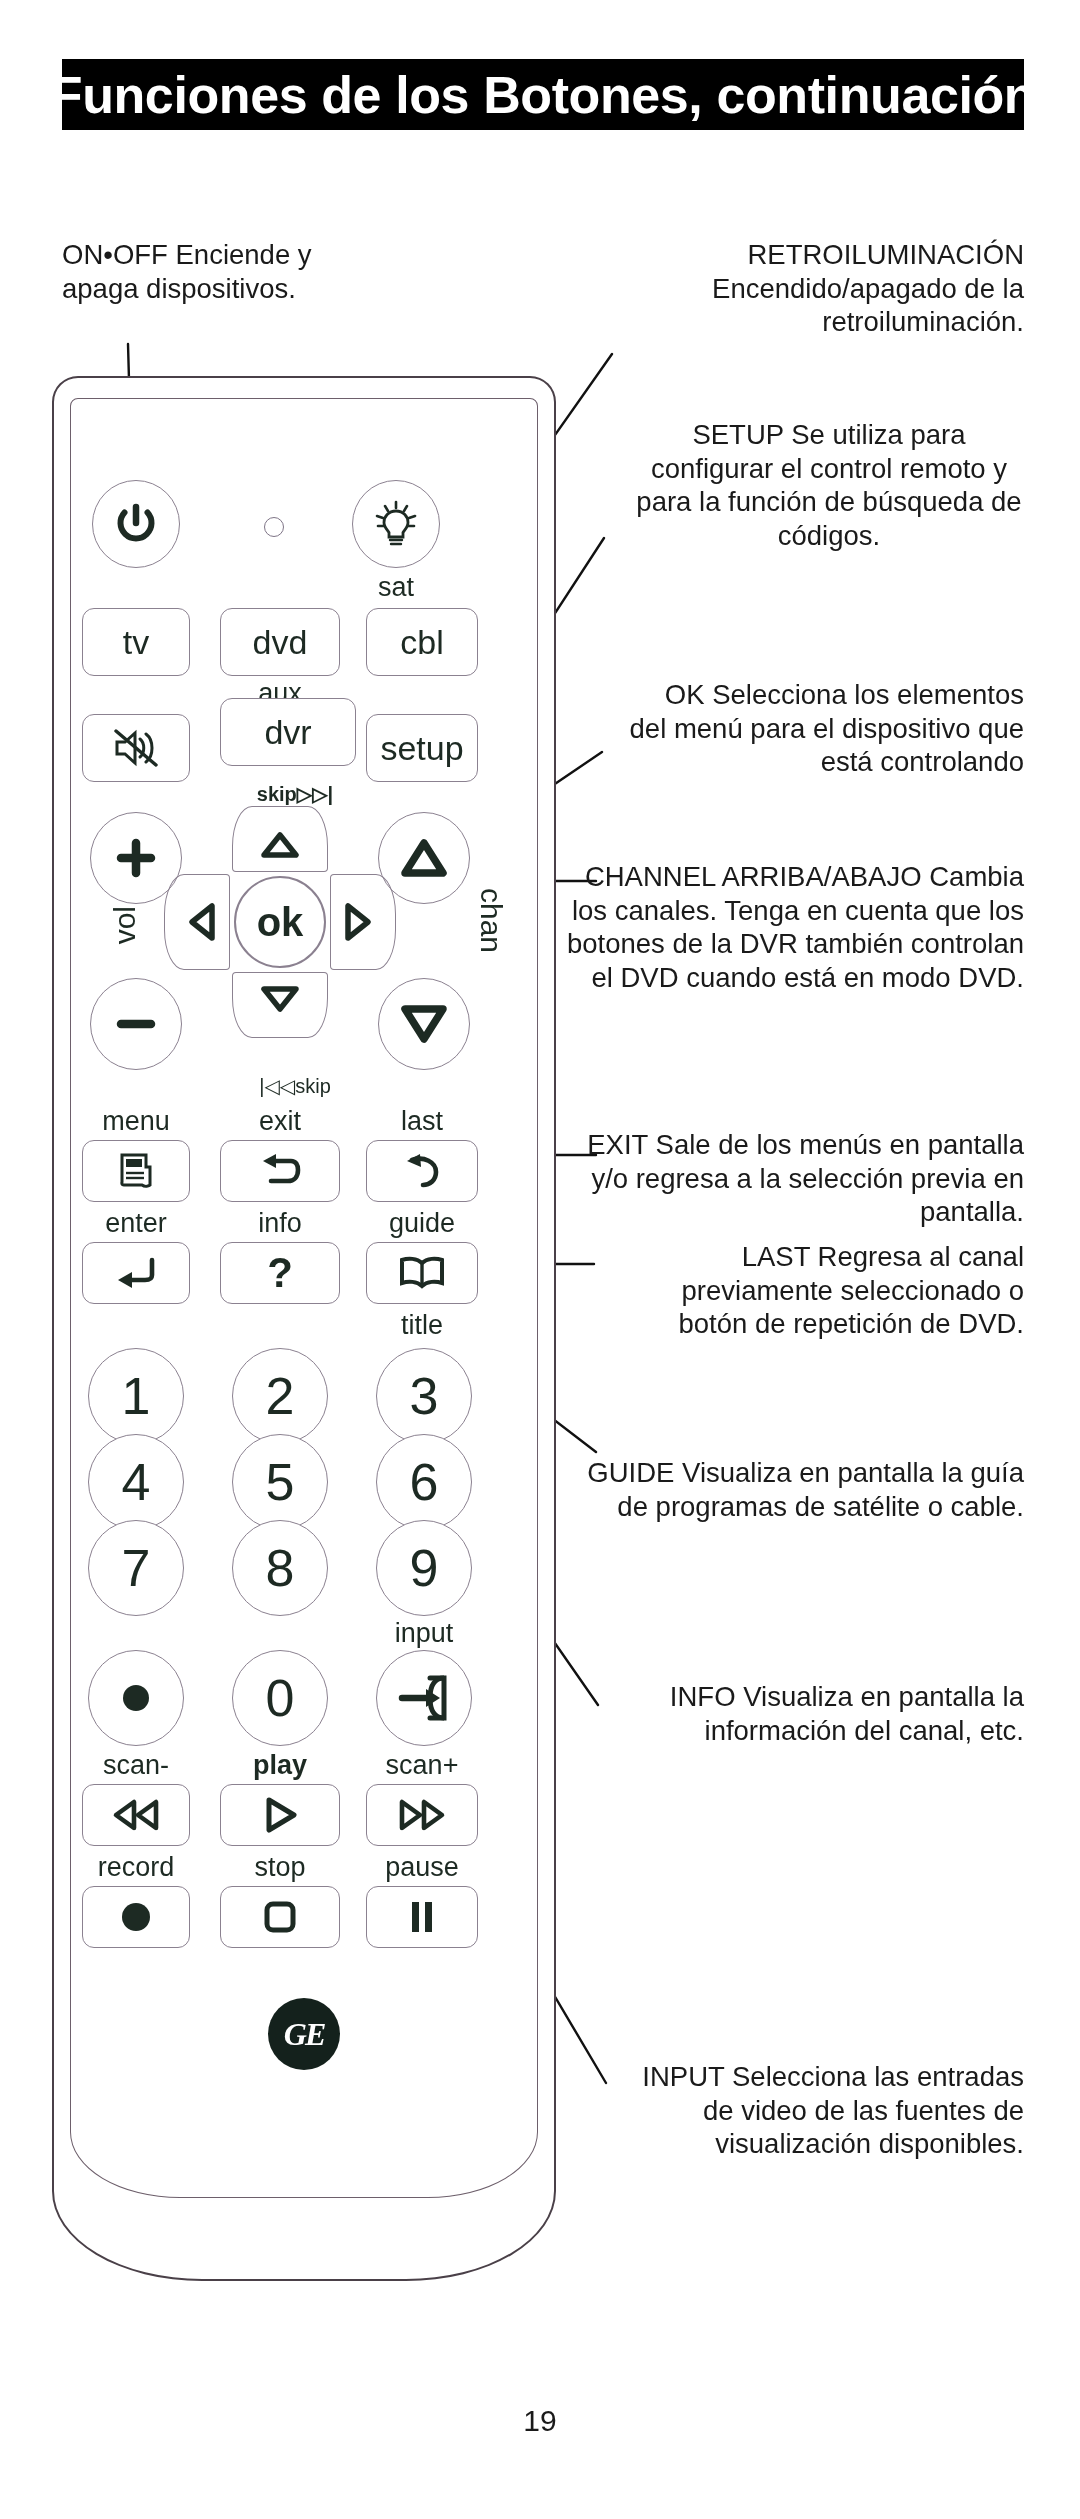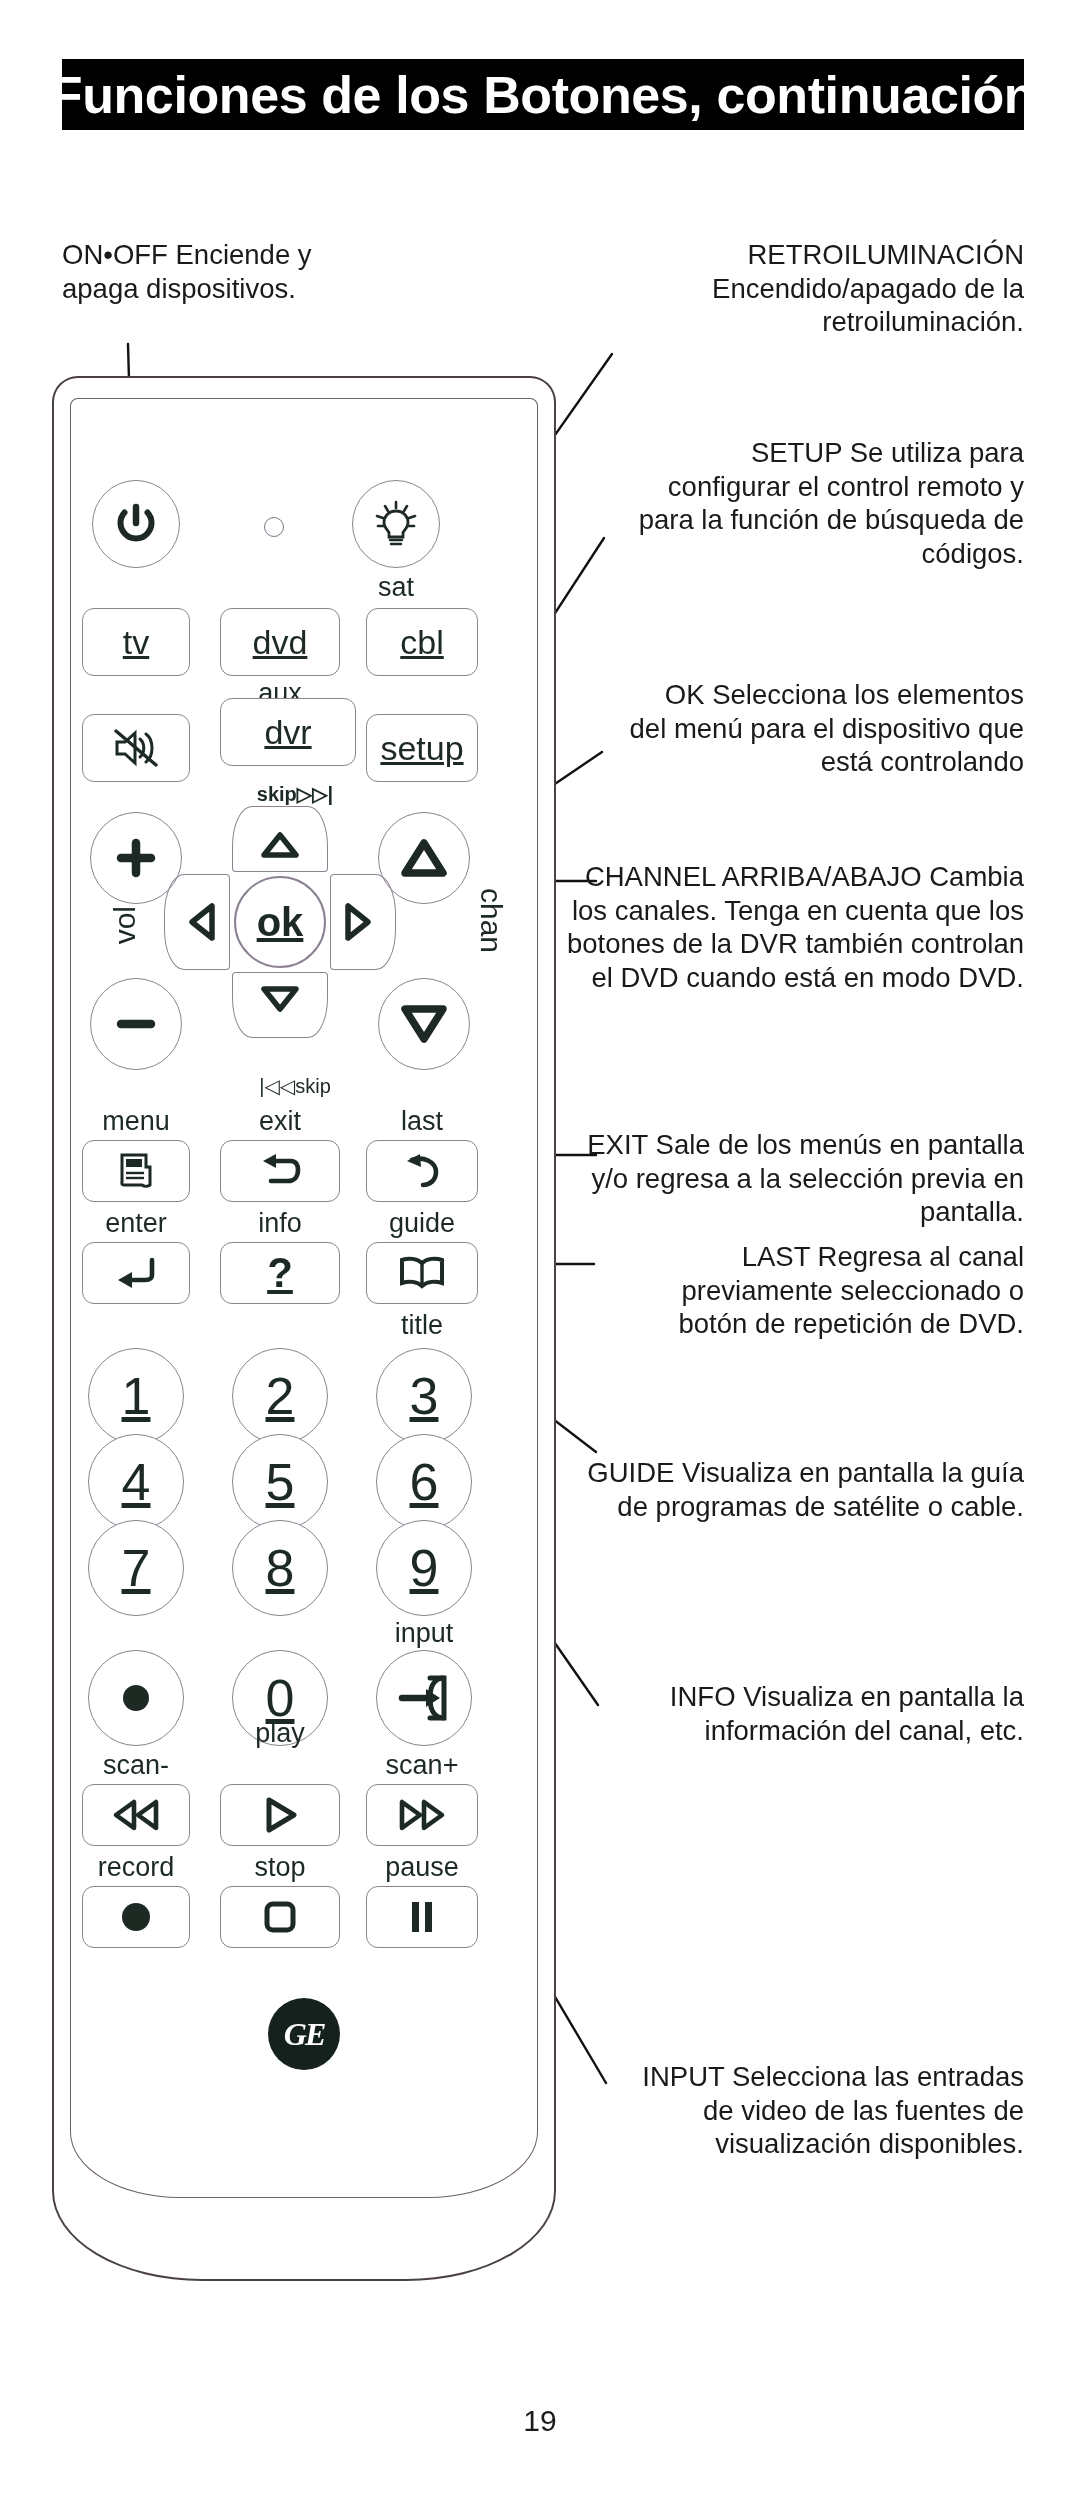--- a/index.html
+++ b/index.html
@@ -70,21 +70,20 @@
     box-sizing: border-box;
   }
 
   
   .btn {
     position: absolute;
     box-sizing: border-box;
     display: flex; align-items: center; justify-content: center;
     color: #1d2a23;
     background: #fff;
-    text-decoration: underline;
   }
   .btn.circle {
     border: 1.6px solid #8b8190;
     border-radius: 50%;
   }
   .btn.rect {
     border: 1.6px solid #8b8190;
     border-radius: 12px;
   }
   .btn .lbl {
@@ -193,21 +192,21 @@
 </svg>
 
 <div class="note left" style="left:62px; top:238px; width:300px;">
   <b>ON•OFF</b><span> Enciende y apaga dispositivos.</span>
 </div>
 
 <div class="note right" style="right:56px; top:238px; width:448px;">
   <b>RETROILUMINACIÓN</b><span> Encendido/apagado de la retroiluminación.</span>
 </div>
 
-<div class="note right" style="right:56px; top:436px; width:390px;">
+<div class="note right" style="right:56px; top:418px; width:390px;text-align:center;">
   <b>SETUP</b><span> Se utiliza para configurar el control remoto y para la función de búsqueda de códigos.</span>
 </div>
 
 <div class="note right" style="right:56px; top:678px; width:400px;">
   <b>OK</b><span> Selecciona los elementos del menú para el dispositivo que está controlando</span>
 </div>
 
 <div class="note right" style="right:56px; top:860px; width:470px;">
   <b>CHANNEL ARRIBA/ABAJO</b><span> Cambia los canales. Tenga en cuenta que los botones de la DVR también controlan el DVD cuando está en modo DVD.</span>
 </div>
@@ -440,21 +439,21 @@
   <div class="btn circle" style="left:324px; top:1274px; width:96px; height:96px;">
     <svg width="56" height="52" viewBox="0 0 56 52">
       <path d="M34 6 L48 6 L48 46 L34 46" fill="none" stroke="#1d2a23" stroke-width="5" stroke-linecap="round"></path>
       <path d="M48 6 C40 6 34 12 34 26 C34 40 40 46 48 46" fill="none" stroke="#1d2a23" stroke-width="5"></path>
       <path d="M6 26 L34 26" stroke="#1d2a23" stroke-width="6.5" stroke-linecap="round"></path>
       <path d="M44 26 L30 17 L30 35 Z" fill="#1d2a23"></path>
     </svg>
   </div>
 
   <div class="cap" style="left:30px; top:1376px; width:108px;">scan-</div>
-  <div class="cap" style="left:168px; top:1344px; width:120px;">play</div>
+  <div class="cap" style="left:168px; top:1376px; width:120px;font-weight:bold;">play</div>
   <div class="cap" style="left:314px; top:1376px; width:112px;">scan+</div>
 
   <div class="btn rect" style="left:30px; top:1408px; width:108px; height:62px;">
     <svg width="52" height="34" viewBox="0 0 52 34">
       <path d="M24 4 L24 30 L6 17 Z" fill="none" stroke="#1d2a23" stroke-width="4.6" stroke-linejoin="round"></path>
       <path d="M46 4 L46 30 L28 17 Z" fill="none" stroke="#1d2a23" stroke-width="4.6" stroke-linejoin="round"></path>
     </svg>
   </div>
   <div class="btn rect" style="left:168px; top:1408px; width:120px; height:62px;">
     <svg width="36" height="38" viewBox="0 0 36 38">

